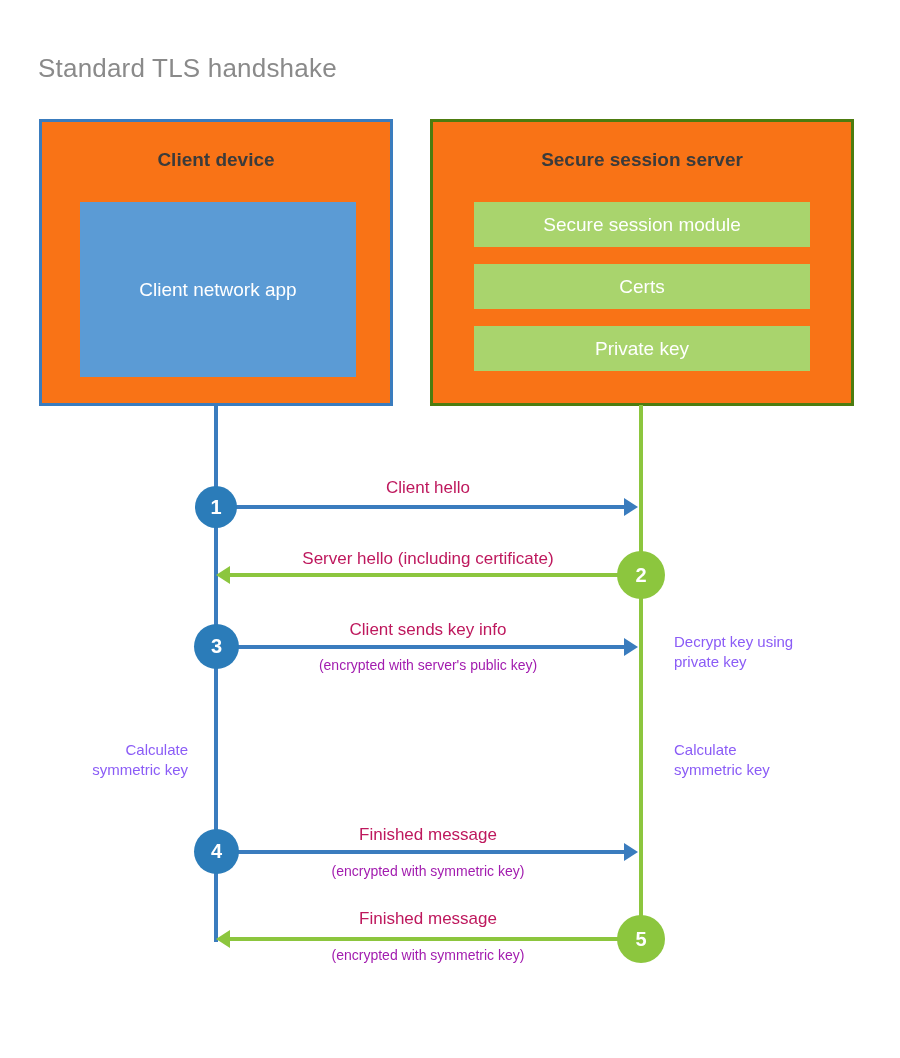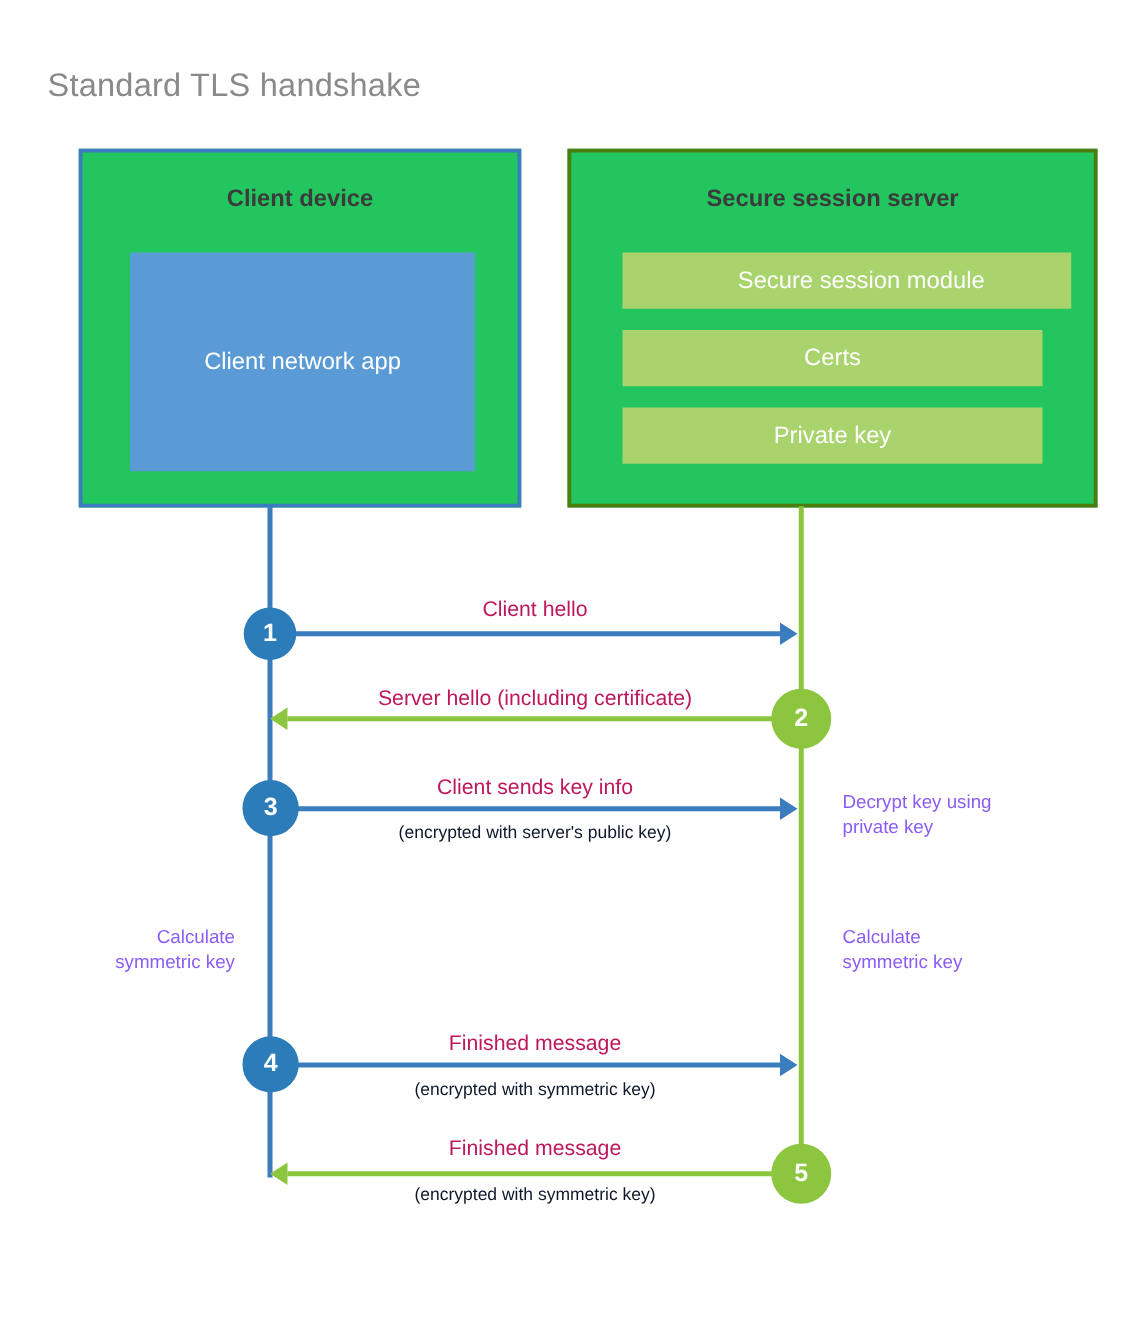--- a/index.html
+++ b/index.html
@@ -25,23 +25,22 @@
     font-weight: 400;
     color: #8a8a8a;
     letter-spacing: 0.2px;
     white-space: nowrap;
     margin-top: 25px;
   }
 
   
   .party-box {
     position: absolute;
-    background: #22c55e;
+    background: #f97316;
     box-sizing: border-box;
-    margin-left: 24px;
   }
   #client-device-box {
     left: 39px;
     top: 119px;
     width: 354px;
     height: 287px;
     border: 3px solid #3a7cbe;
   }
   #secure-session-server-box {
     left: 430px;
@@ -85,21 +84,21 @@
     width: 336px;
     height: 45px;
     background: #a9d46d;
     color: #ffffff;
     font-size: 19px;
     display: flex;
     align-items: center;
     justify-content: center;
     text-align: center;
   }
-  #server-block-0 { top: 80px; padding-left: 23px; }
+  #server-block-0 { top: 80px; }
   #server-block-1 { top: 142px; }
   #server-block-2 { top: 204px; }
 
   
   .lifeline {
     position: absolute;
     width: 4px;
   }
   #client-lifeline {
     left: 214px;
@@ -148,21 +147,21 @@
   
   .msg-label {
     position: absolute;
     font-size: 17px;
     color: #be185d;
     white-space: nowrap;
   }
   .msg-sublabel {
     position: absolute;
     font-size: 14px;
-    color: #0f172a;
+    color: #a21caf;
     white-space: nowrap;
   }
   .side-note {
     position: absolute;
     font-size: 15px;
     color: #8b5cf6;
     line-height: 1.35;
   }
   .side-note.right-align { text-align: right; }
   .side-note.left-align  { text-align: left; }

